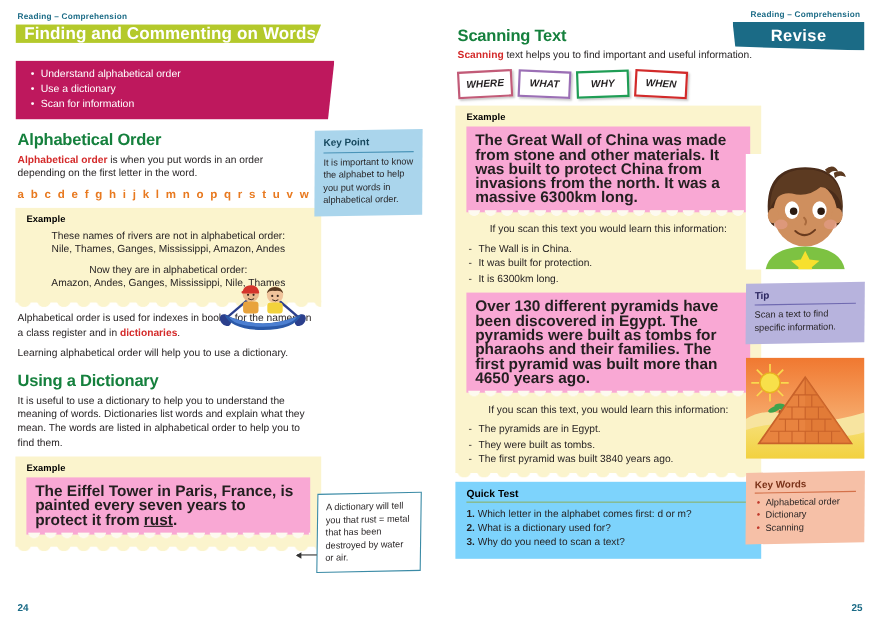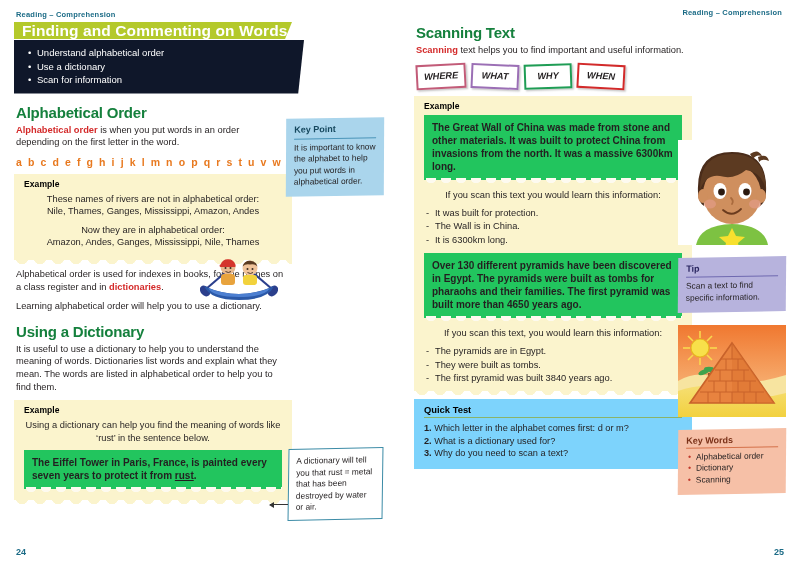--- a/index.html
+++ b/index.html
@@ -31,23 +31,23 @@
     display:flex; align-items:center;
     padding-left:8px;
     color:#ffffff;
     font-size:15.5px;
     font-weight:bold;
     letter-spacing:.1px;
     clip-path: polygon(0 0, 100% 0, 97.5% 100%, 0 100%);
   }
   
   .objectives {
-    background:#0f172a;
+    background:#be185d;
     width:290px;
-    margin-top:1px;
+    margin-top:16px;
     padding:6px 10px 7px 12px;
     color:#ffffff;
     clip-path: polygon(0 0, 100% 0, 98% 100%, 0 100%);
   }
   .objectives ul { margin:0; padding:0 0 0 11px; list-style:none; }
   .objectives li { font-size:9.5px; line-height:13.5px; position:relative; }
   .objectives li:before {
     content:"\2022"; position:absolute; left:-9px; top:0; color:#ffffff;
   }
 
@@ -79,24 +79,24 @@
       radial-gradient(circle at 8px 0, #fbf4cd 6px, transparent 6.5px) repeat-x;
     background-size:18px 8px;
   }
   .example-label {
     font-size:8.5px; font-weight:bold; color:#000; margin-bottom:4px; letter-spacing:.1px;
   }
   .example-box p { font-size:9.3px; line-height:12.6px; margin:0 0 6px 0;text-align:center; }
   .example-box p:last-child { margin-bottom:0; }
 
   .inner-quote {
-    background:#22c55e;
+    background:#f9a8d4;
     padding:6px 8px 7px 8px;
     margin-top:4px;
-    font-size:10px; line-height:13px; font-weight:bold;
+    font-size:14px; line-height:13px; font-weight:bold;
     position:relative;
   }
   .inner-quote:after{
     content:""; position:absolute; left:0; right:0; bottom:-4px; height:6px;
     background: radial-gradient(circle at 7px 0, #fdfaf0 5px, transparent 5.5px) repeat-x;
     background-size:15px 8px;
   }
   u { text-decoration:underline; }
 
   
@@ -250,21 +250,20 @@
   <p class="body"><span>Alphabetical order is used for indexes in books, for the names on a class register and in </span><span class="kw-red">dictionaries</span><span>.</span></p>
 
   <p class="body">Learning alphabetical order will help you to use a dictionary.</p>
 
   <h2 class="section">Using a Dictionary</h2>
 
   <p class="body">It is useful to use a dictionary to help you to understand the meaning of words. Dictionaries list words and explain what they mean. The words are listed in alphabetical order to help you to find them.</p>
 
   <div class="example-box">
     <div class="example-label">Example</div>
-    <p>Using a dictionary can help you find the meaning of words like ‘rust’ in the sentence below.</p>
     <div class="inner-quote"><span>The Eiffel Tower in Paris, France, is painted every seven years to protect it from </span><u>rust</u><span>.</span></div>
   </div>
 
   <div class="keypoint-box" style="left:286px; top:118px; width:98px;">
     <div class="keypoint-title">Key Point</div>
     <div>It is important to know the alphabet to help you put words in alphabetical order.</div>
   </div>
 
   <div class="dict-callout" style="left:288px; top:448px; width:95px;">
     <div>A dictionary will tell you that rust = metal that has been destroyed by water or air.</div>
@@ -299,42 +298,43 @@
     <path d="M8 45 q31 12 62 0 q-5 9 -31 9 q-26 0 -31 -9 z" fill="#4c7fd1"></path>
   </svg>
 
   <div class="folio folio-l">24</div>
 </div>
 
 <div class="page right-page">
 
   <div class="revise-tab-wrap">
     <div class="running-head running-head-r" style="padding:0 4px 1px 0;">Reading – Comprehension</div>
+    <div class="revise-tab">Revise</div>
   </div>
 
   <h2 class="section" style="margin-top:24px;">Scanning Text</h2>
 
   <p class="body"><span class="kw-red">Scanning</span><span> text helps you to find important and useful information.</span></p>
 
 
   <div class="qword-row">
     <div class="qcard" id="qc0" style="border-color: rgb(194, 91, 120);">WHERE</div>
     <div class="qcard" id="qc1" style="border-color: rgb(155, 111, 181);">WHAT</div>
     <div class="qcard" id="qc2" style="border-color: rgb(31, 157, 85);">WHY</div>
     <div class="qcard" id="qc3" style="border-color: rgb(210, 42, 42);">WHEN</div>
   </div>
 
   <div class="example-box" style="padding-bottom:6px;">
     <div class="example-label">Example</div>
     <div class="inner-quote" style="font-weight:bold;">The Great Wall of China was made from stone and other materials. It was built to protect China from invasions from the north. It was a massive 6300km long.</div>
 
     <p style="margin-top:9px;">If you scan this text you would learn this information:</p>
     <ul class="dashlist" style="margin-left:0;">
+      <li>The Wall is in China.</li>
       <li>It was built for protection.</li>
-      <li>The Wall is in China.</li>
       <li>It is 6300km long.</li>
     </ul>
 
     <div class="inner-quote" style="font-weight:bold;">Over 130 different pyramids have been discovered in Egypt. The pyramids were built as tombs for pharaohs and their families. The first pyramid was built more than 4650 years ago.</div>
 
     <p style="margin-top:9px;">If you scan this text, you would learn this information:</p>
     <ul class="dashlist" style="margin-left:0; margin-bottom:0;">
       <li>The pyramids are in Egypt.</li>
       <li>They were built as tombs.</li>
       <li>The first pyramid was built 3840 years ago.</li>

